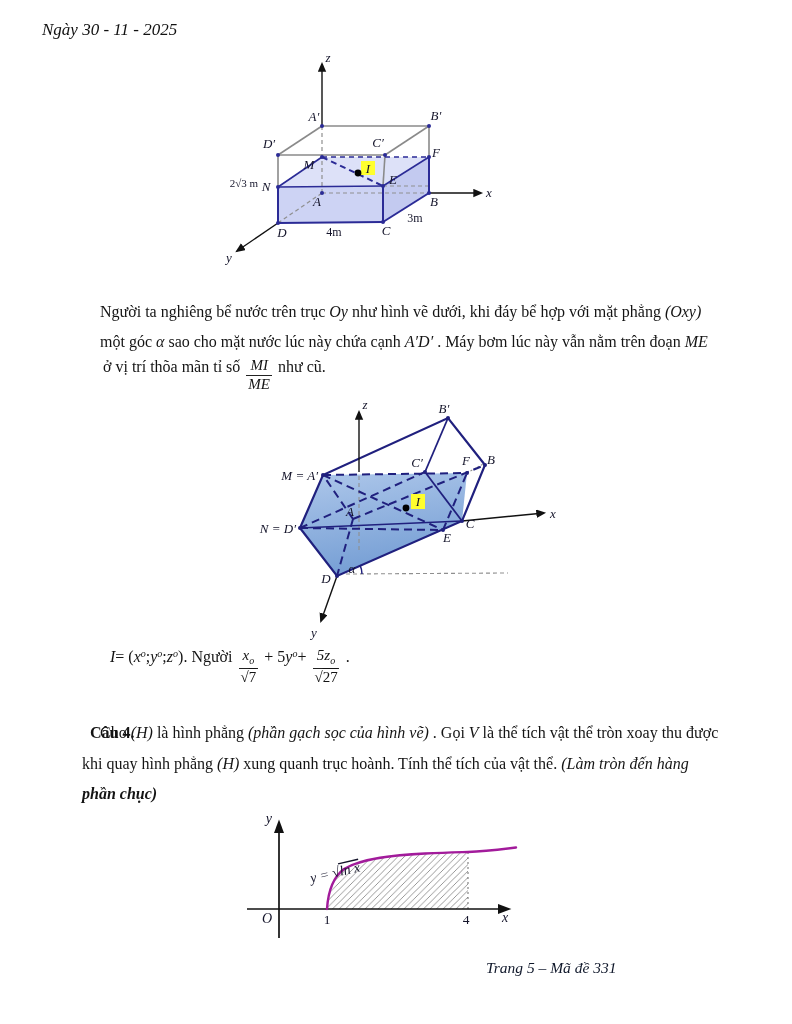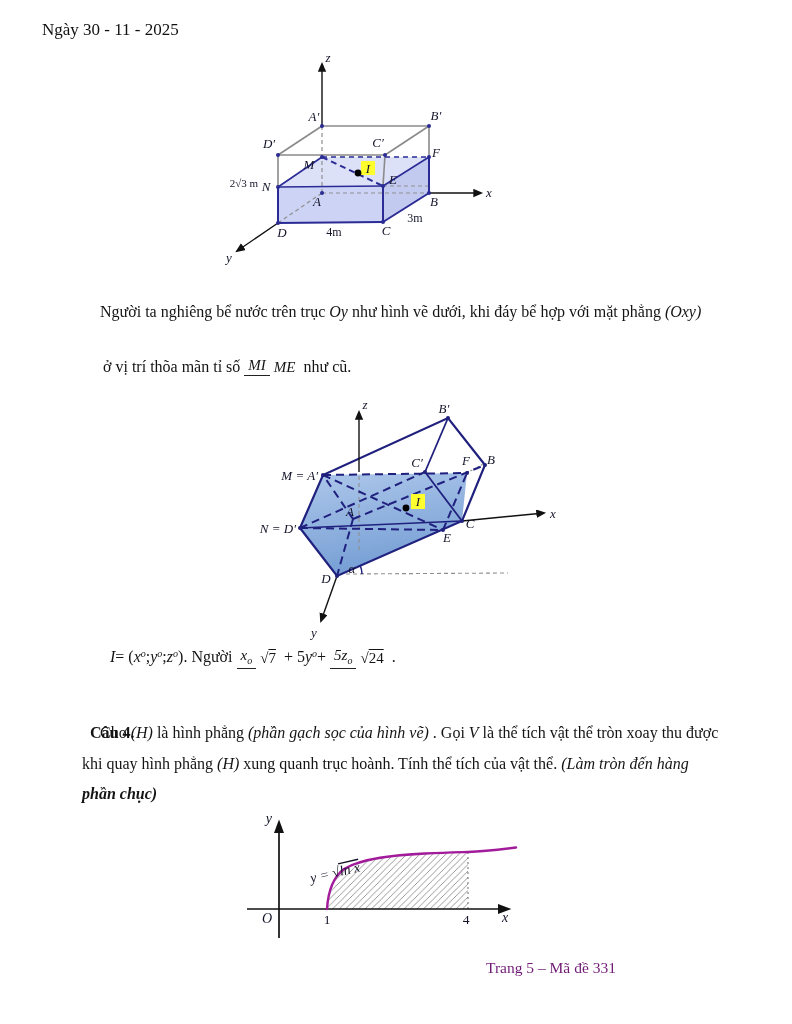--- a/index.html
+++ b/index.html
@@ -1,31 +1,31 @@
 <!DOCTYPE html>
 <html><head>
 <meta charset="utf-8">
 <style>
   html,body{margin:0;padding:0;background:#e8e8e8;}
   .page{position:relative;width:792px;height:1024px;background:#ffffff;overflow:hidden;
         font-family:"Liberation Serif",serif;color:#111;}
   .abs{position:absolute;}
-  .header{left:42px;top:20px;font-size:17px;color:#111;}
+  .header{left:42px;top:20px;font-style:italic;font-size:17px;color:#111;}
   .tline{position:absolute;white-space:nowrap;font-size:16px;color:#141414;}
   .mi{font-style:italic;}
   .sb{font-size:10px;font-style:italic;vertical-align:-4px;}
-  .frac{display:inline-flex;flex-direction:row;align-items:center;vertical-align:middle;
+  .frac{display:inline-flex;flex-direction:column;align-items:center;vertical-align:middle;
         margin:0 4px;font-size:15px;line-height:1.05;}
   .frac .num{border-bottom:1.2px solid #222;padding:0 4px 1px 4px;}
   .frac .den{padding:1px 4px 0 4px;}
   .ovl{text-decoration:overline;}
   .flexline{display:inline-flex;align-items:flex-start;}
   .qno{font-weight:bold;font-size:16px;margin-left:48px;}
   .it{font-style:italic;}
-  .footer{left:486px;top:959px;font-size:15.5px;color:#701a75;}
+  .footer{left:486px;top:959px;font-style:italic;font-size:15.5px;color:#0f172a;}
   svg{position:absolute;overflow:visible;}
   svg text{font-family:"Liberation Serif",serif;fill:#14142a;}
   .f-lbl{font-size:13px;font-style:italic;}
   .f-dim{font-size:11px;}
   .f-dim2{font-size:12px;}
   .f-ax{font-size:13px;font-style:italic;}
   .gr-num{font-size:13.5px;}
   .gr-it{font-size:14px;font-style:italic;}
 </style>
 </head>
@@ -123,20 +123,23 @@
       <text class="f-lbl" x="282" y="237">D</text>
       <text class="f-dim" x="244" y="187">2√3 m</text>
       <text class="f-dim2" x="334" y="236">4m</text>
       <text class="f-dim2" x="415" y="222">3m</text>
     </g>
   </svg>
 
   <div class="tline" style="left:100px;top:303px;text-align:right;">
     <span>Người ta nghiêng bể nước trên trục </span><span class="mi">Oy</span><span> như hình vẽ dưới, khi đáy bể hợp với mặt phẳng </span><span class="mi">(Oxy)</span>
   </div>
+  <div class="tline" style="left:100px;top:333px;">
+    <span>một góc </span><span class="mi">α</span><span> sao cho mặt nước lúc này chứa cạnh </span><span class="mi">A′D′</span><span> . Máy bơm lúc này vẫn nằm trên đoạn </span><span class="mi">ME</span>
+  </div>
   <div class="tline flexline" style="left:103px;top:358px;height:40px;">
     <span>ở vị trí thõa mãn tỉ số </span>
     <span class="frac">
       <span class="num mi">MI</span>
       <span class="den mi">ME</span>
     </span>
     <span> như cũ.</span>
   </div>
 
   <svg class="fig2" style="left:248px;top:396px;" width="322" height="246" viewBox="248 396 322 246">
@@ -234,21 +237,21 @@
     <span class="frac">
       <span class="num"><span class="mi">x</span><span class="sb">o</span></span>
       <span class="den"><span>√</span><span class="ovl">7</span></span>
     </span>
     <span> + 5</span>
     <span class="mi">y</span>
       <span class="sb">o</span>
     <span> + </span>
     <span class="frac">
       <span class="num"><span class="mi">5z</span><span class="sb">o</span></span>
-      <span class="den"><span>√</span><span class="ovl">24</span></span>
+      <span class="den"><span>√</span><span class="ovl">27</span></span>
     </span>
     <span> .</span>
   </div>
 
   <div class="tline qno" style="left:42px;top:724px;">Câu 4.</div>
   <div class="tline" style="left:82px;top:755px;">
     <span>khi quay hình phẳng </span><span class="mi">(H)</span><span> xung quanh trục hoành. Tính thể tích của vật thể. </span><span class="it">(Làm tròn đến hàng</span>
   </div>
   <div class="tline" style="left:100px;top:724px;">
     <span>Cho </span><span class="mi">(H)</span><span> là hình phẳng </span><span class="it">(phần gạch sọc của hình vẽ)</span><span> . Gọi </span><span class="mi">V</span><span> là thể tích vật thể tròn xoay thu được</span>

